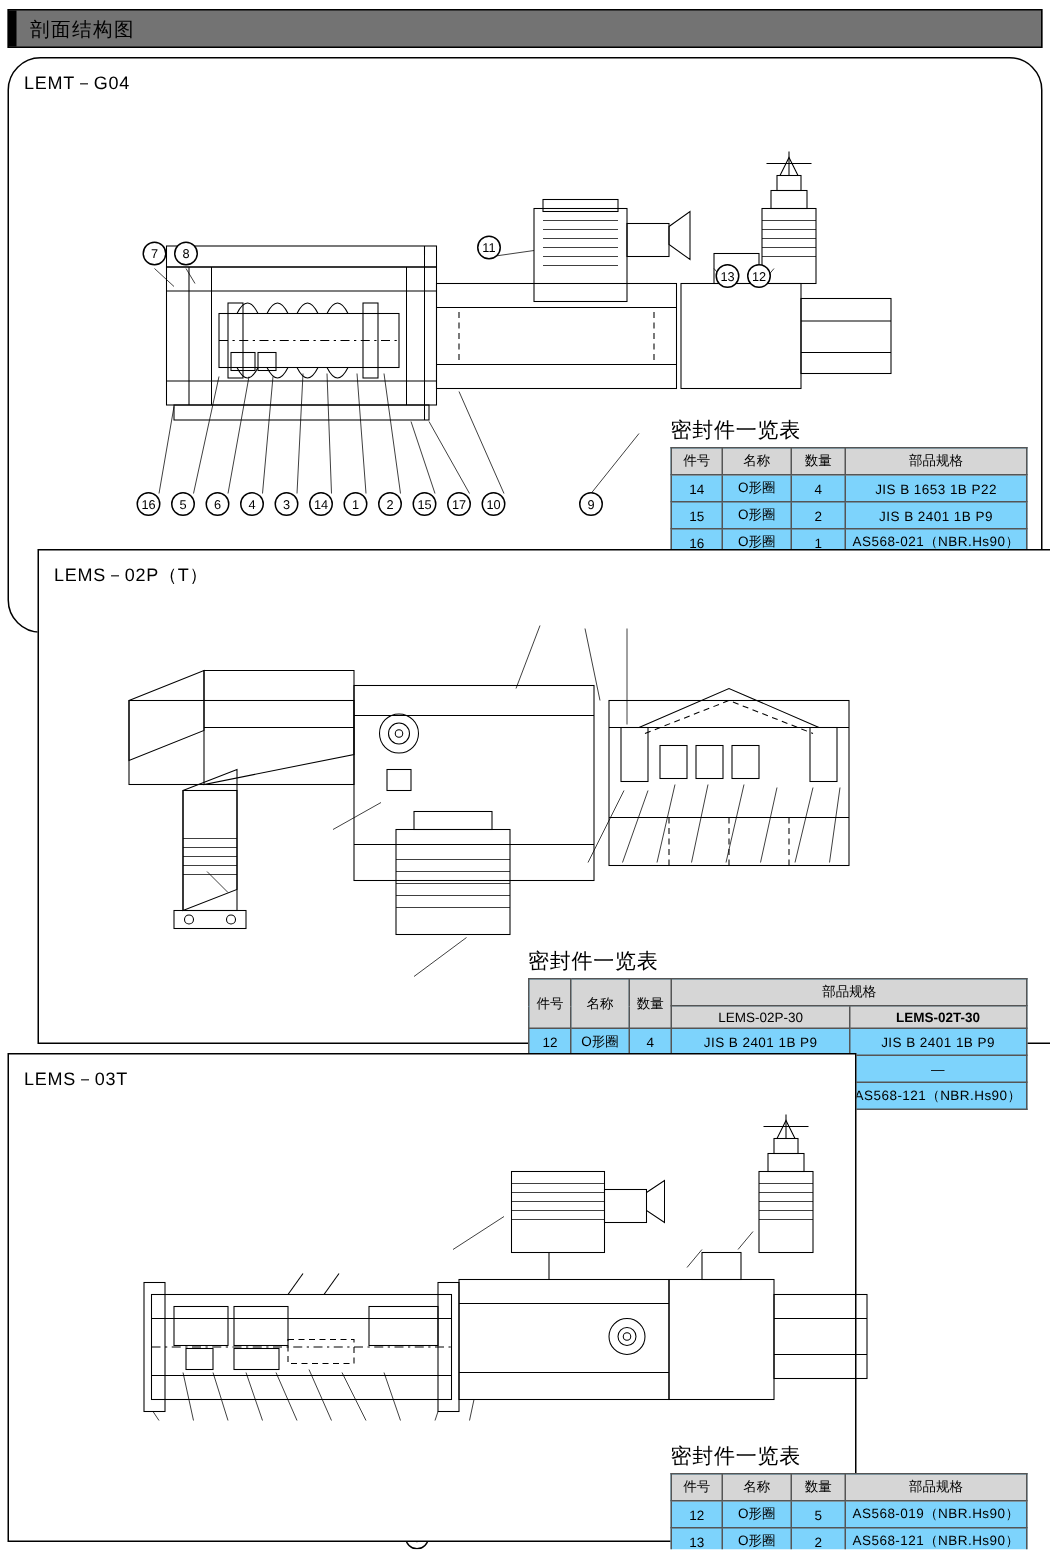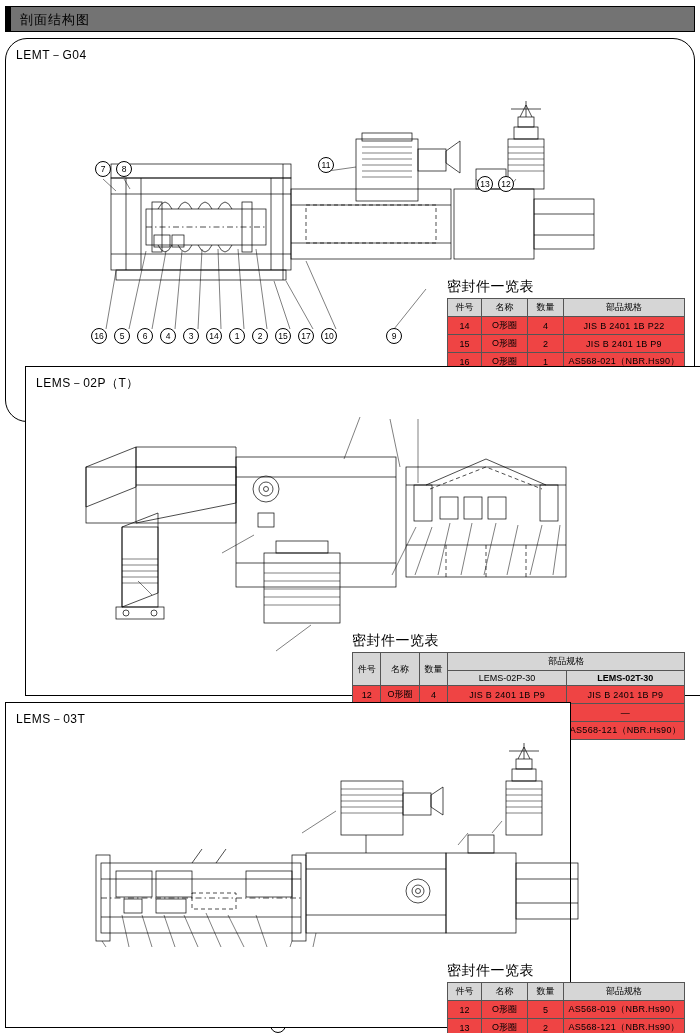--- a/index.html
+++ b/index.html
@@ -61,21 +61,21 @@
   .tbl-cap {
     font-size: 14px;
     color: #000;
     margin-bottom: 2px;
     letter-spacing: 0.5px;
   }
   table.parts {
     border-collapse: collapse;
     font-size: 9px;
     color: #000;
-    background: #ef4444;
+    background: #7dd3fc;
   }
   table.parts th, table.parts td {
     border: 1px solid #555;
     text-align: center;
     padding: 2px 3px;
     font-weight: normal;
     white-space: nowrap;
   }
   table.parts thead th {
     background: #d6d6d6;
@@ -260,21 +260,21 @@
           <th class="c1">名称</th>
           <th class="c2">数量</th>
           <th>部品规格</th>
         </tr>
       </thead>
       <tbody>
         <tr>
           <td>14</td>
           <td>O形圈</td>
           <td>4</td>
-          <td class="spec">JIS B 2401 1B P22</td>
+          <td class="spec">JIS B 1653 1B P22</td>
         </tr>
         <tr>
           <td>15</td>
           <td>O形圈</td>
           <td>2</td>
           <td class="spec">JIS B 2401 1B P9</td>
         </tr>
         <tr>
           <td>16</td>
           <td>O形圈</td>

